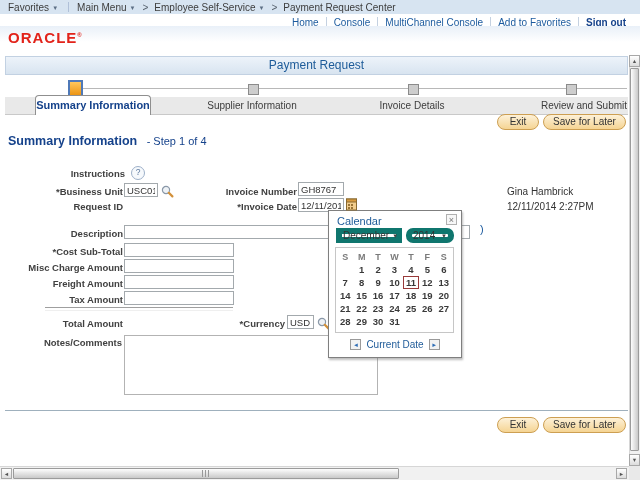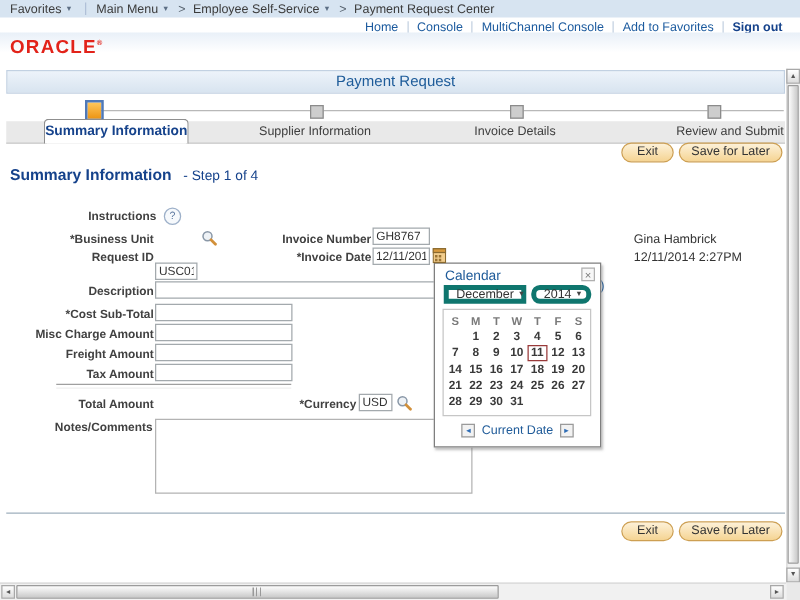--- a/index.html
+++ b/index.html
@@ -59,27 +59,27 @@
   .lookup{position:absolute;width:13px;height:13px;cursor:pointer;}
   #helpicon{left:131px;top:166px;width:12px;height:12px;border-radius:50%;border:1px solid #9db0c9;color:#57749c;
             font-size:8.5px;line-height:11px;text-align:center;background:#f6f9fc;cursor:pointer;}
   #calicon{left:346px;top:197px;width:11px;height:14px;z-index:11;cursor:pointer;}
 
   #divider1{left:45px;top:307px;width:188px;height:2px;border-top:1px solid #9f9f9f;border-bottom:1px solid #efefef;}
   #divider2{left:5px;top:410px;width:623px;height:1px;background:#9fb0bd;}
   #paren{left:480px;top:223px;font-size:11px;color:#1b5a9e;}
 
   
-  #calpopup{left:347px;top:210px;width:132px;height:146px;background:#fff;border:1px solid #7f7f7f;
+  #calpopup{left:328px;top:210px;width:132px;height:146px;background:#fff;border:1px solid #7f7f7f;
             box-shadow:1px 2px 2px rgba(110,110,110,.45);z-index:10;}
   #cal-title{left:8px;top:4px;font-size:11px;color:#1f5b99;}
   #cal-close{right:4px;top:3px;width:11px;height:11px;border:1px solid #b0b0b0;background:#f7f7f7;color:#777;
              font-size:9px;line-height:10px;text-align:center;cursor:pointer;box-sizing:border-box;}
-  .cal-sel{position:absolute;height:15px;border:4px solid #0f766e;background:#fff;font-size:10px;color:#333;
-           display:flex;align-items:center;justify-content:space-between;padding:0 6px;box-sizing:border-box;cursor:pointer;}
+  .cal-sel{position:absolute;height:15px;border:6px solid #0f766e;background:#fff;font-size:10px;color:#333;
+           display:flex;align-items:center;justify-content:space-between;padding:0 1px;box-sizing:border-box;cursor:pointer;}
   .cal-sel .ar{font-size:6px;color:#444;margin-left:3px;}
   #cal-month{left:7px;top:17px;width:66px;}
   #cal-year{left:77px;top:17px;width:48px;border-radius:7px;}
   #cal-gridbox{left:6px;top:36px;width:119px;height:86px;border:1px solid #c6c6c6;box-sizing:border-box;}
   #calendar-grid{display:grid;grid-template-columns:repeat(7,1fr);padding:3px 1px 0 1px;}
   .cal-h{font-size:9px;font-weight:bold;color:#7a7a7a;text-align:center;height:12px;line-height:12px;}
   .cal-d{font-size:9.5px;font-weight:bold;color:#3a3a3a;text-align:center;height:13px;line-height:13px;
          box-sizing:border-box;cursor:pointer;}
   .cal-d.sel{border:1px solid #993a3a;line-height:11px;}
   #cal-cur{left:0;top:128px;width:132px;display:flex;align-items:center;justify-content:center;gap:5px;}
@@ -153,21 +153,21 @@
 
   <div id="heading" class="abs">
     <span class="t">Summary Information</span>
     <span class="s">- Step 1 of 4</span>
   </div>
 
   <div class="flabel" style="left:5px;top:168px;width:120px;">Instructions</div>
   <div id="helpicon" class="abs">?</div>
 
   <div class="flabel" style="left:5px;top:186px;width:118px;">*Business Unit</div>
-  <input class="fin" style="left: 124px; top: 183px; width: 34px; height: 14px; margin-top: 27px;" value="USC01">
+  <input class="fin" style="left: 124px; top: 183px; width: 34px; height: 14px;" value="USC01">
   <span class="lookup" style="left:161px;top:184px;">
     <svg width="13" height="13" viewBox="0 0 13 13">
         <circle cx="5" cy="5" r="3.6" fill="#eef2f6" stroke="#8a98a8" stroke-width="1.2"></circle>
         <line x1="7.8" y1="7.8" x2="11.4" y2="11.4" stroke="#d2903a" stroke-width="2.2" stroke-linecap="round"></line>
       </svg>
   </span>
 
   <div class="flabel" style="left:180px;top:186px;width:117px;">Invoice Number</div>
 
   <div class="flabel" style="left:5px;top:201px;width:118px;">Request ID</div>

